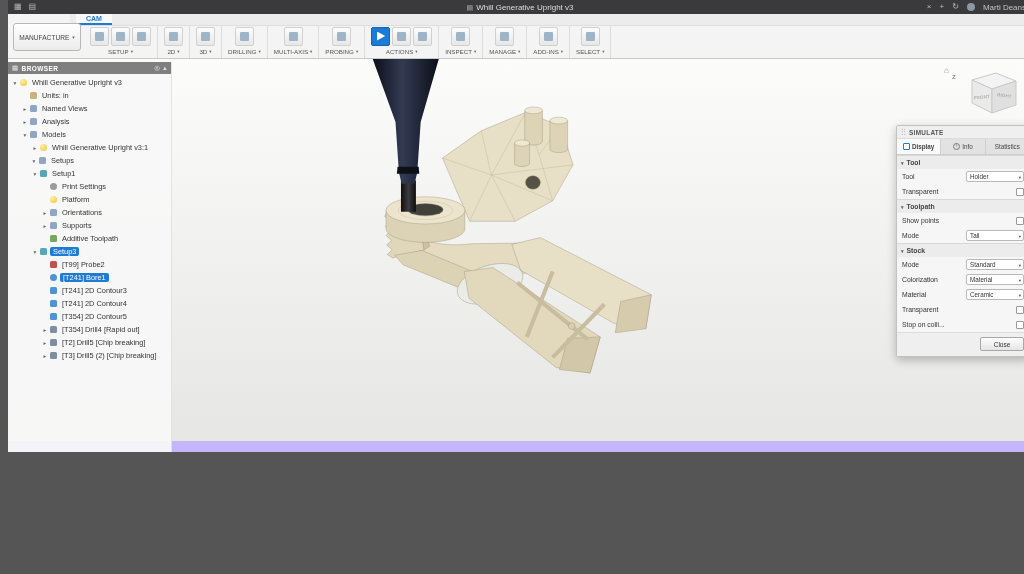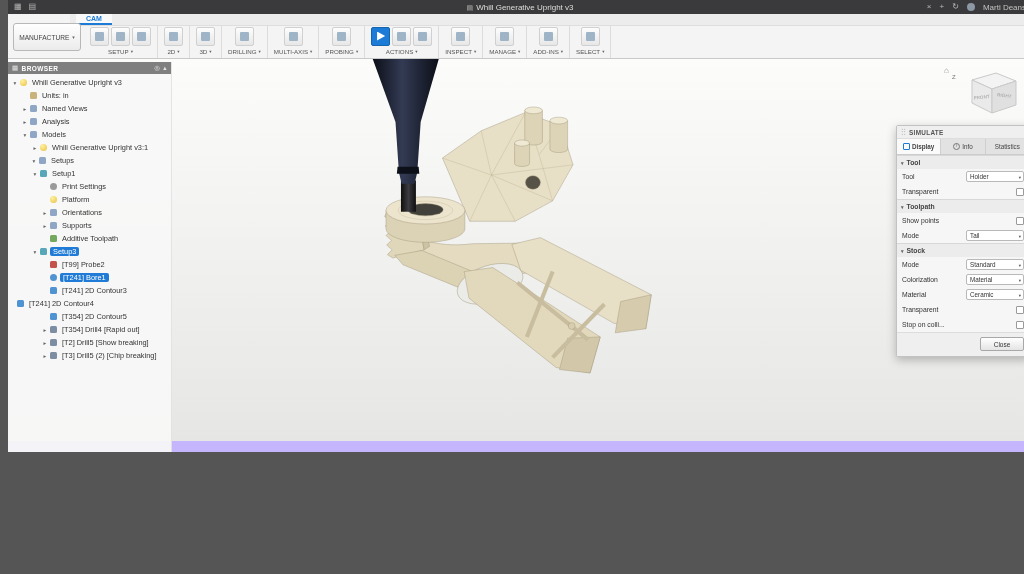--- a/index.html
+++ b/index.html
@@ -410,39 +410,39 @@
         <div class="trow sel" style="padding-left: 33px;">
           <span class="texp"></span>
           <span class="ticon i-bore"></span>
           <span class="tlabel">[T241] Bore1</span>
         </div>
         <div class="trow" style="padding-left: 33px;">
           <span class="texp"></span>
           <span class="ticon i-contour"></span>
           <span class="tlabel">[T241] 2D Contour3</span>
         </div>
-        <div class="trow" style="">
+        <div class="trow" style="padding-left: 33px;">
           <span class="texp"></span>
           <span class="ticon i-contour"></span>
           <span class="tlabel">[T241] 2D Contour4</span>
         </div>
         <div class="trow" style="padding-left: 33px;">
           <span class="texp"></span>
           <span class="ticon i-contour"></span>
           <span class="tlabel">[T354] 2D Contour5</span>
         </div>
         <div class="trow" style="padding-left: 33px;">
           <span class="texp">▸</span>
           <span class="ticon i-drill"></span>
           <span class="tlabel">[T354] Drill4 [Rapid out]</span>
         </div>
         <div class="trow" style="padding-left: 33px;">
           <span class="texp">▸</span>
           <span class="ticon i-drill"></span>
-          <span class="tlabel">[T2] Drill5 [Show breaking]</span>
+          <span class="tlabel">[T2] Drill5 [Chip breaking]</span>
         </div>
         <div class="trow" style="padding-left: 33px;">
           <span class="texp">▸</span>
           <span class="ticon i-drill"></span>
           <span class="tlabel">[T3] Drill5 (2) [Chip breaking]</span>
         </div>
       </div>
   </div>
 
   <div class="sim">

